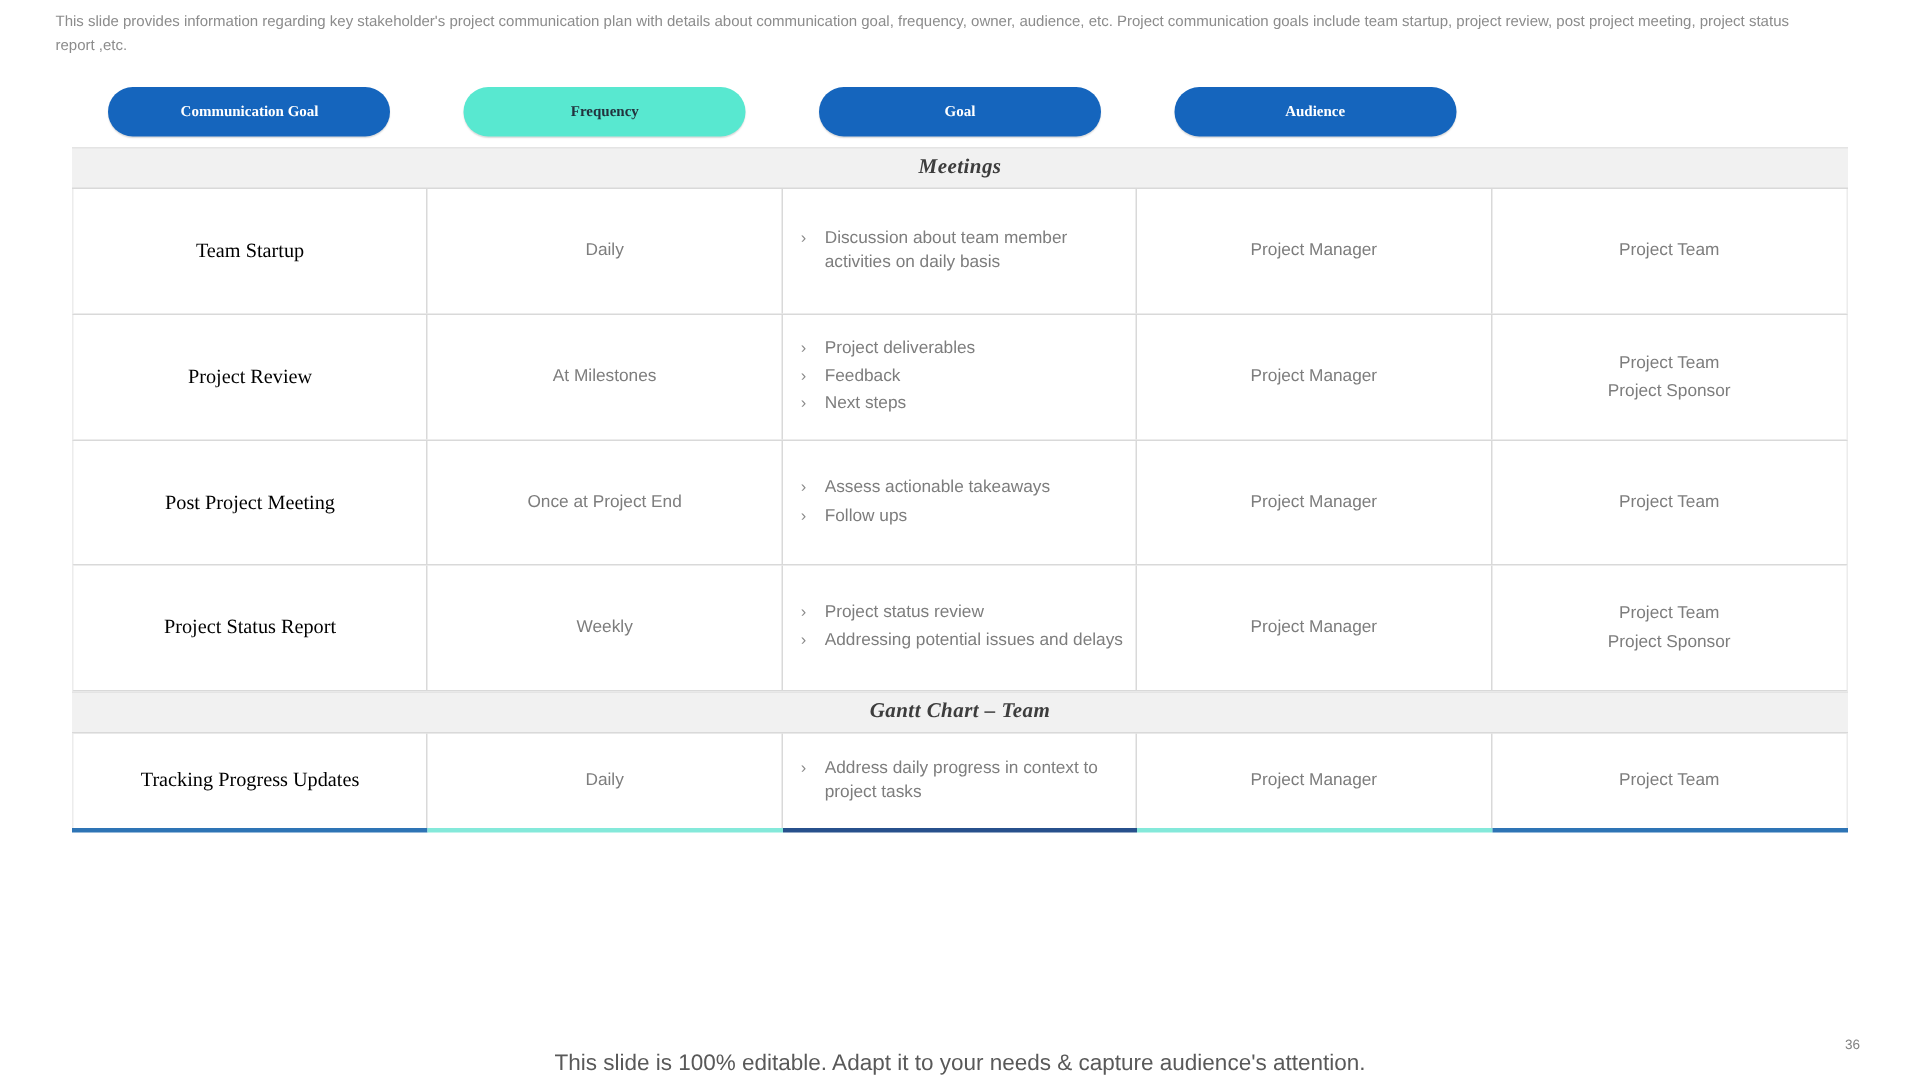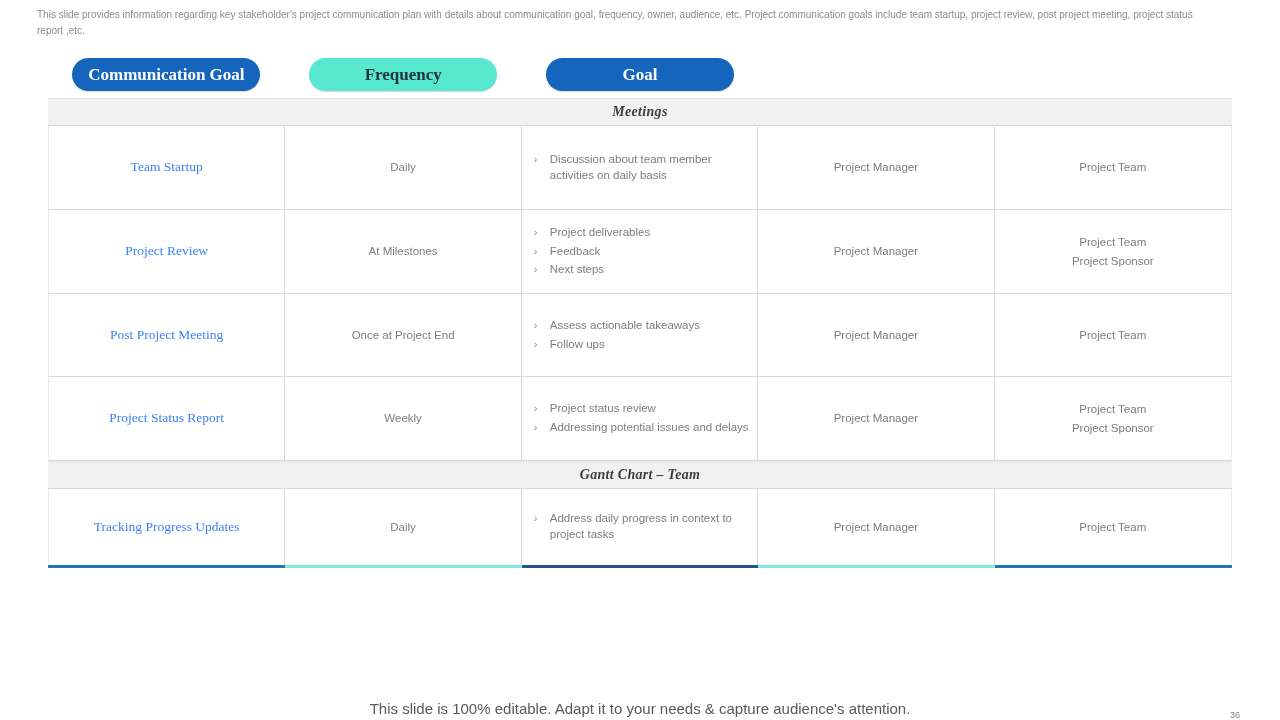--- a/index.html
+++ b/index.html
@@ -33,21 +33,21 @@
     display:grid;
     grid-template-columns:repeat(5,1fr);
   }
   .pills-row{margin-bottom:7px;}
   .pill-cell{display:flex;justify-content:center;align-items:center;height:33px;}
   .pill{
     width:188px;height:33px;
     border-radius:17px;
     display:flex;align-items:center;justify-content:center;
     font-family:"Liberation Serif", serif;
-    font-weight:700;font-size:17px;
+    font-weight:700;font-size:10px;
     box-shadow:0 1px 1px rgba(0,0,0,0.15);
   }
   .pill.blue{background:#1565bd;color:#ffffff;}
   .pill.teal{background:#58e8d0;color:#22333e;}
   .section-header{
     height:26px;
     background:#f1f1f1;
     border-top:1px solid #e4e4e4;
     border-bottom:1px solid #d9d9d9;
     display:flex;align-items:center;justify-content:center;
@@ -66,24 +66,24 @@
     border-right:1px solid #d9d9d9;
     display:flex;align-items:center;justify-content:center;
     text-align:center;
     color:#7d7d7d;
     font-size:11.5px;
     line-height:1.4;
   }
   .row .cell:last-child{border-right:none;}
   .h83{height:83px;}
   .h82{height:82px;}
-  .h59{height:76px;}
+  .h59{height:63px;}
   .c-goal span{
     font-family:"Liberation Serif", serif;
-    font-size:13.5px;color:#3b82f6;
+    font-size:13.5px;color:#000000;
   }
   .c-obj{
     justify-content:flex-start !important;
     text-align:left !important;
     padding:0 8px 0 12px;
   }
   .bullets{display:flex;flex-direction:column;gap:3px;}
   .bullet-line{display:flex;align-items:flex-start;}
   .bullet-glyph{
     flex:0 0 16px;
@@ -95,21 +95,21 @@
   .accent-row .bar{height:3px;}
   .bar.a-blue{background:#2e74b5;}
   .bar.a-teal{background:#84e9da;}
   .bar.a-navy{background:#27508c;}
   .footer-note{
     position:absolute;left:0;bottom:3px;width:100%;
     text-align:center;
     font-size:15px;color:#595959;
   }
   .page-number{
-    position:absolute;right:40px;bottom:0;
+    position:absolute;right:40px;bottom:19px;
     font-size:9px;color:#808080;
   }
 </style>
 </head>
 <body>
 
 <div class="slide">
 
   <div class="subtitle">This slide provides information regarding key stakeholder's project communication plan with details about communication goal, frequency, owner, audience, etc. Project communication goals include team startup, project review, post project meeting, project status report ,etc.</div>
 
@@ -122,20 +122,25 @@
         </div>
       </div>
       <div class="pill-cell">
         <div class="pill teal">
           <span>Frequency</span>
         </div>
       </div>
       <div class="pill-cell">
         <div class="pill blue">
           <span>Goal</span>
+        </div>
+      </div>
+      <div class="pill-cell">
+        <div class="pill blue">
+          <span>Audience</span>
         </div>
       </div>
     </div>
 
     <div class="section-header">Meetings</div>
 
     <div class="grid5 row h83">
       <div class="cell c-goal">
           <span>Team Startup</span>
         </div>

